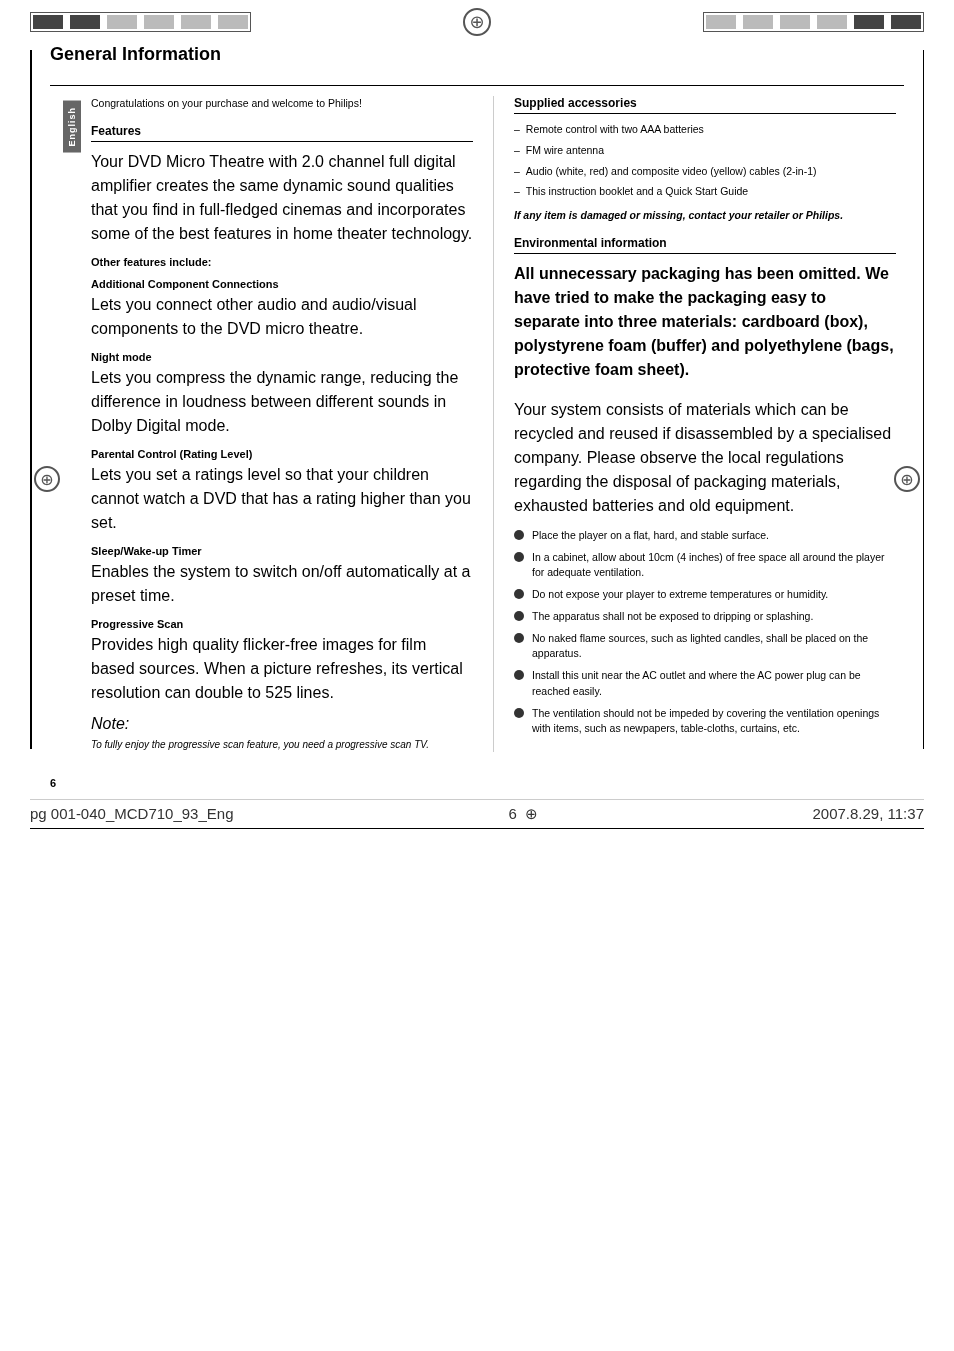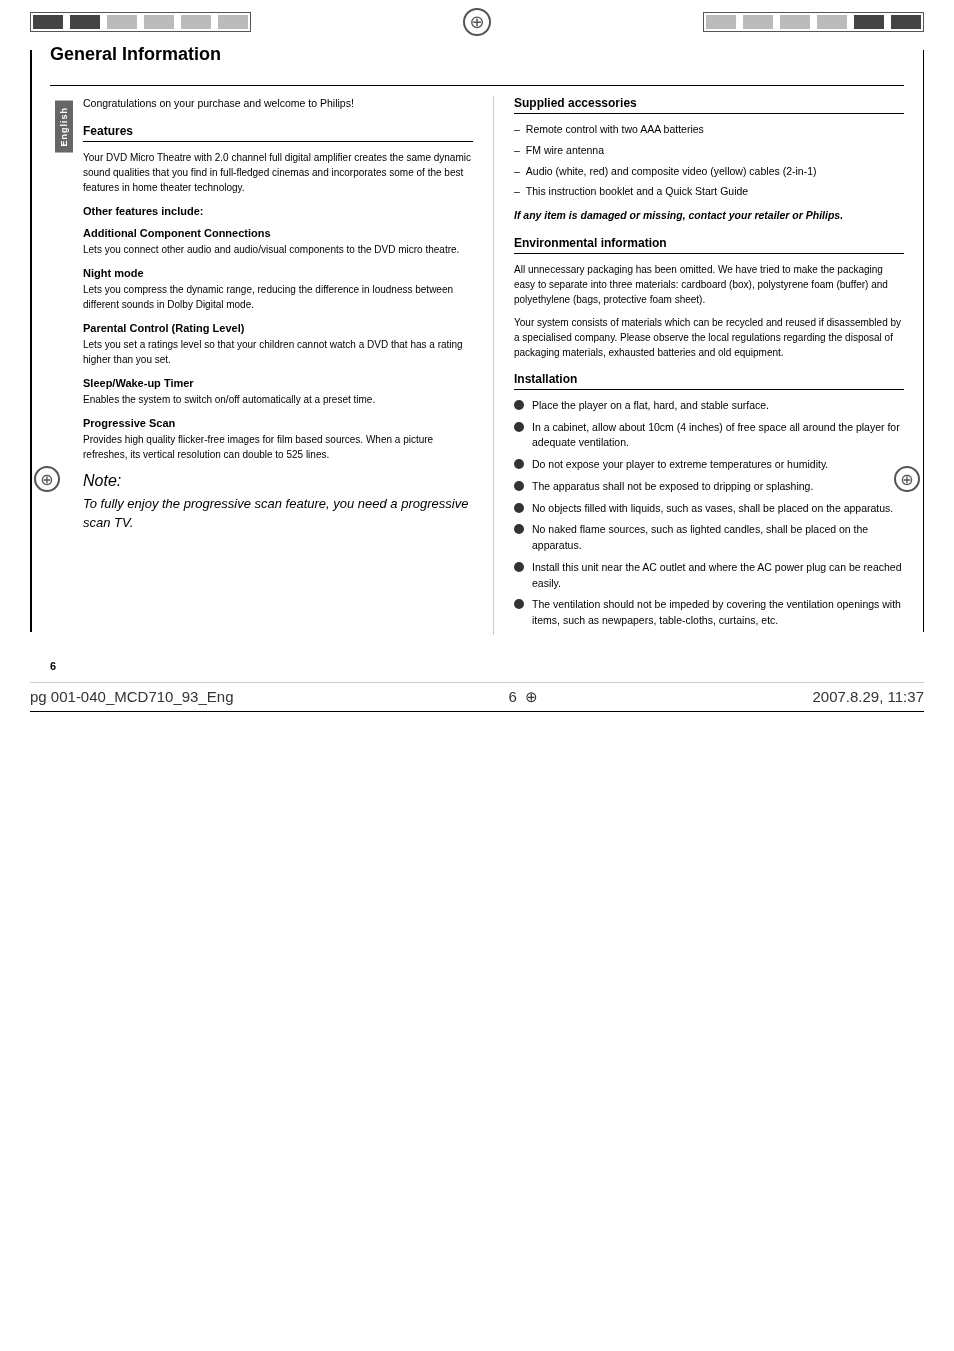--- a/index.html
+++ b/index.html
@@ -71,21 +71,21 @@
     
     .feature-header {
       font-size: 11px;
       font-weight: bold;
       margin-top: 10px;
       margin-bottom: 3px;
     }
 
     
     .body-text {
-      font-size: 10px;
+      font-size: 16px;
       line-height: 1.5;
       color: #000;
     }
 
     
     .intro-text {
       font-size: 10.5px;
       line-height: 1.5;
       margin-bottom: 10px;
     }
@@ -146,21 +146,21 @@
     .note-section {
       margin-top: 10px;
     }
     .note-label {
       font-style: italic;
       font-size: 16px;
       margin-bottom: 4px;
     }
     .note-text {
       font-style: italic;
-      font-size: 13px;
+      font-size: 10px;
       line-height: 1.5;
     }
     .page-number {
       font-size: 11px;
       font-weight: bold;
     }
 
     
     .footer {
       border-top: 1px solid #ccc;
@@ -289,21 +289,21 @@
   <div style="position:relative; margin: 0 30px;">
 
     <div class="circle-decoration left-circle-deco">
       <span style="font-size:16px; color:#555;">⊕</span>
     </div>
 
     <div class="circle-decoration right-circle-deco">
       <span style="font-size:16px; color:#555;">⊕</span>
     </div>
 
-    <div style="display:flex; padding: 10px 20px;">
+    <div style="display:flex; padding: 10px 28px;">
 
       <div class="left-sidebar">
         <div class="english-tab">English</div>
       </div>
 
       <div class="left-column">
 
         <p class="intro-text">Congratulations on your purchase and welcome to Philips!</p>
 
         <div class="section-header">Features</div>
@@ -349,44 +349,39 @@
             <span>Audio (white, red) and composite video (yellow) cables (2-in-1)</span>
           </li>
           <li>
             <span class="bullet-dash">–</span>
             <span>This instruction booklet and a Quick Start Guide</span>
           </li>
         </ul>
         <p class="italic-bold">If any item is damaged or missing, contact your retailer or Philips.</p>
 
         <div class="section-header">Environmental information</div>
-        <p class="body-text" style="margin-bottom:8px;">All unnecessary packaging has been omitted. We have tried to make the packaging easy to separate into three materials: cardboard (box), polystyrene foam (buffer) and polyethylene (bags, protective foam sheet).</p>
+        <p class="body-text" style="margin-bottom:16px;font-weight:bold;">All unnecessary packaging has been omitted. We have tried to make the packaging easy to separate into three materials: cardboard (box), polystyrene foam (buffer) and polyethylene (bags, protective foam sheet).</p>
         <p class="body-text" style="margin-bottom:10px;">Your system consists of materials which can be recycled and reused if disassembled by a specialised company. Please observe the local regulations regarding the disposal of packaging materials, exhausted batteries and old equipment.</p>
 
-        <div class="section-header">Installation</div>
         <ul class="circle-list">
           <li>
             <div class="circle-dot"></div>
             <span>Place the player on a flat, hard, and stable surface.</span>
           </li>
           <li>
             <div class="circle-dot"></div>
             <span>In a cabinet, allow about 10cm (4 inches) of free space all around the player for adequate ventilation.</span>
           </li>
           <li>
             <div class="circle-dot"></div>
             <span>Do not expose your player to extreme temperatures or humidity.</span>
           </li>
           <li>
             <div class="circle-dot"></div>
             <span>The apparatus shall not be exposed to dripping or splashing.</span>
-          </li>
-          <li>
-            <div class="circle-dot"></div>
-            <span>No objects filled with liquids, such as vases, shall be placed on the apparatus.</span>
           </li>
           <li>
             <div class="circle-dot"></div>
             <span>No naked flame sources, such as lighted candles, shall be placed on the apparatus.</span>
           </li>
           <li>
             <div class="circle-dot"></div>
             <span>Install this unit near the AC outlet and where the AC power plug can be reached easily.</span>
           </li>
           <li>

